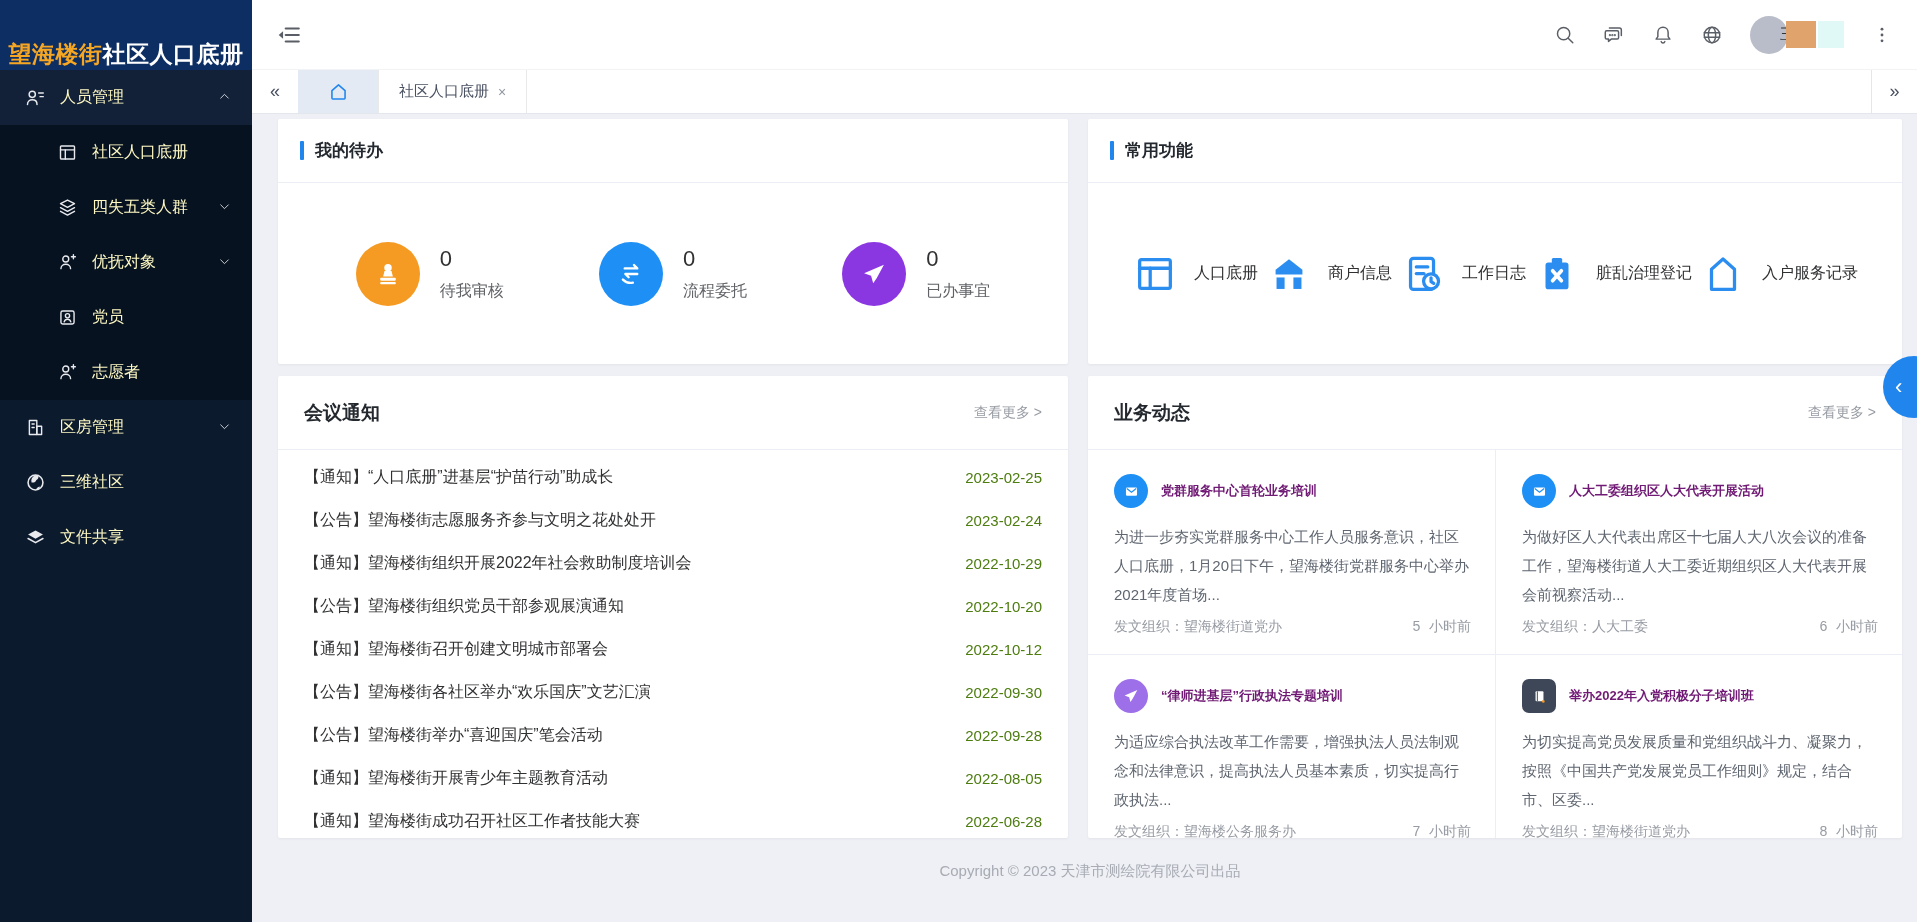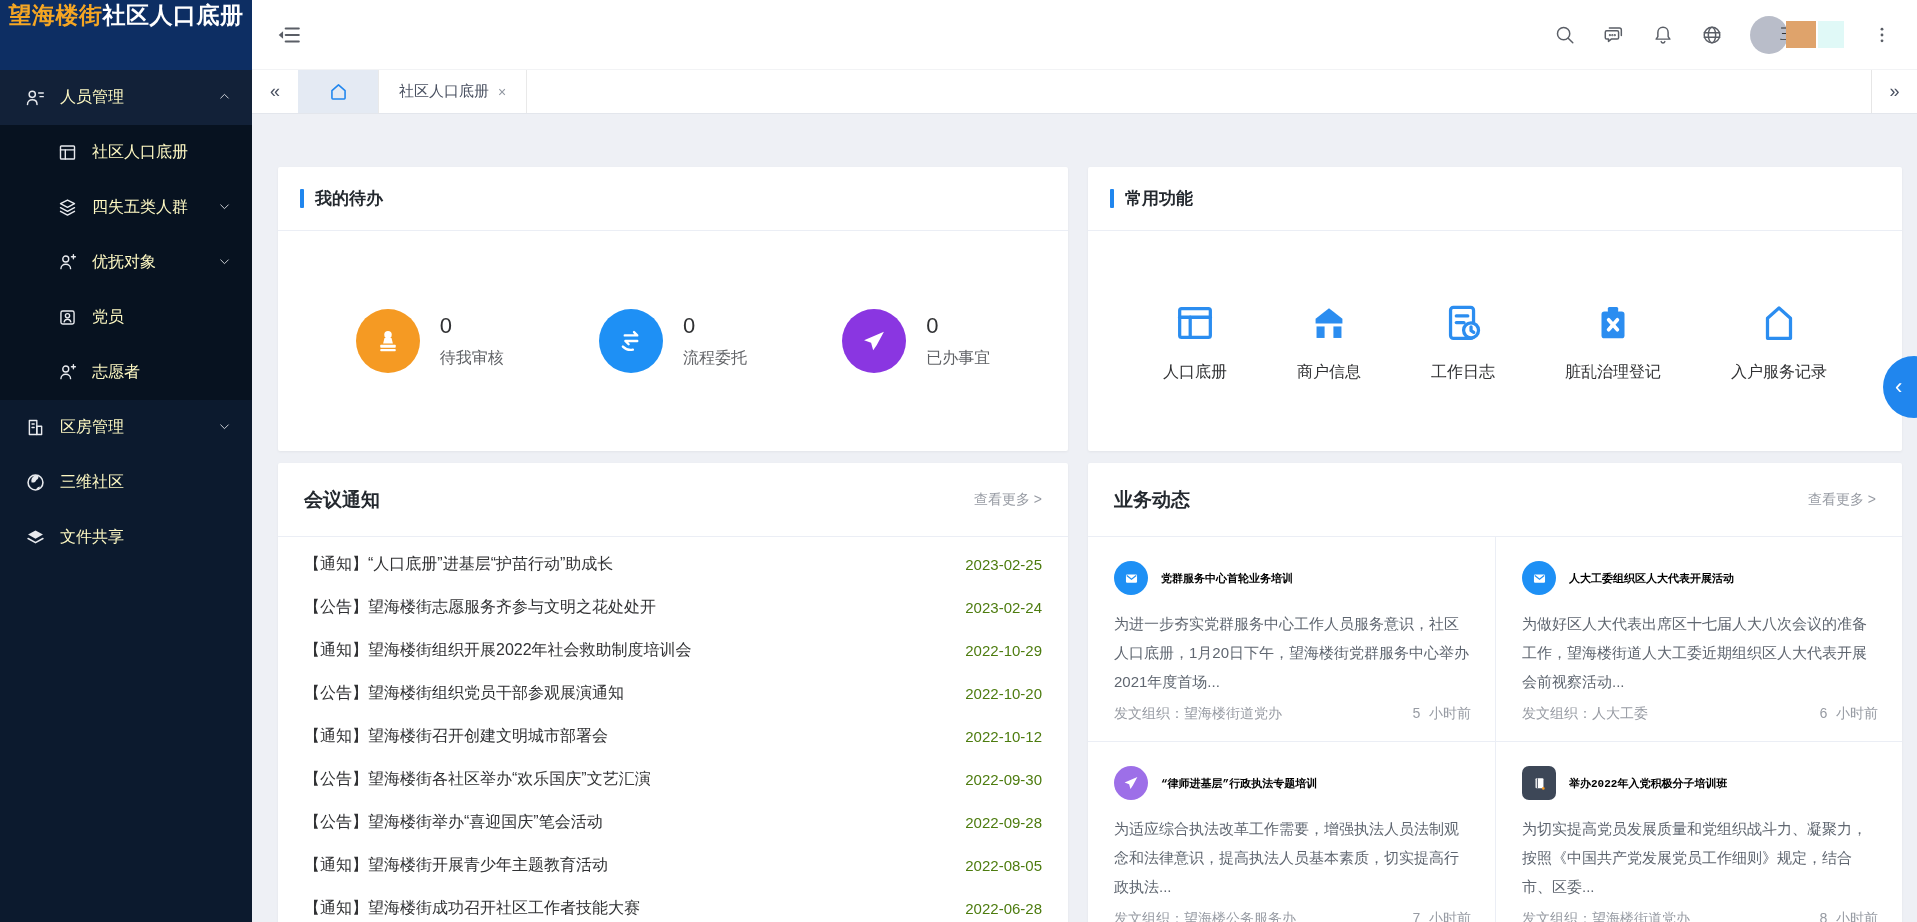--- a/index.html
+++ b/index.html
@@ -1,21 +1,21 @@
 <!DOCTYPE html>
 <html><head>
 <meta charset="utf-8">
 <style>
   * { margin:0; padding:0; box-sizing:border-box; }
   html,body { width:1917px; height:922px; overflow:hidden; }
   body { font-family:"Liberation Sans","DejaVu Sans",sans-serif; background:#eef0f5; position:relative; color:#303133; }
 
   
   .sidebar { position:absolute; left:0; top:0; bottom:0; width:252px; background:#0c1a2e; z-index:10; }
-  .logo { height:70px; background:#0d2e63; display:flex; align-items:flex-start; justify-content:center; font-size:23px; font-weight:bold; letter-spacing:.5px; }
+  .logo { height:70px; background:#0d2e63; display:flex; align-items:flex-end; justify-content:center; font-size:23px; font-weight:bold; letter-spacing:.5px; }
   .logo .hl { color:#f5a623; }
   .logo .rest { color:#ffffff; }
   .mi { height:55px; display:flex; align-items:center; padding:0 20px 0 24px; color:#fef9c3; font-size:16px; cursor:pointer; }
   .mi .micon { width:22px; height:22px; margin-right:14px; flex:0 0 22px; display:flex; align-items:center; justify-content:center; }
   .mi .lbl { flex:1; }
   .mi .chev { color:#9aa3b2; width:14px; }
   .mi.active-parent { background:#122138; }
   .submenu { background:#071220; }
   .submenu .mi { padding-left:56px; }
   svg.sic { stroke:#e8eaee; stroke-width:1.6; fill:none; stroke-linecap:round; stroke-linejoin:round; }
@@ -36,60 +36,60 @@
   .tabbar { position:absolute; left:252px; top:70px; right:0; height:44px; background:#fff; border-bottom:1px solid #e3e6ec; display:flex; align-items:stretch; }
   .tab-arrow { width:46px; display:flex; align-items:center; justify-content:center; font-size:18px; color:#495060; cursor:pointer; }
   .tab-arrow.right { margin-left:auto; border-left:1px solid #e6e6e6; }
   .tab-home { width:80px; background:#e4eaf3; display:flex; align-items:center; justify-content:center; cursor:pointer; }
   .tab-item { display:flex; align-items:center; gap:9px; padding:0 20px; background:#fff; border-left:1px solid #e9e9e9; border-right:1px solid #e9e9e9; font-size:15px; color:#495060; cursor:pointer; }
   .tab-close { color:#9096a0; font-size:14px; cursor:pointer; }
 
   
   .main { position:absolute; left:252px; top:114px; right:0; bottom:0; background:#eef0f5; padding:5px 15px 0 26px; overflow:hidden; }
   .row { display:flex; gap:20px; }
-  .row1 { height:284px;margin-top:48px; }
+  .row1 { height:245px; }
   .row2 { height:462px; margin-top:12px; }
   .col-l { flex:0 0 790px; }
   .col-r { flex:1; }
   .card { background:#fff; border-radius:2px; box-shadow:0 1px 3px rgba(0,0,0,.05); height:100%; display:flex; flex-direction:column; overflow:hidden; }
   .card-head { height:64px; flex:0 0 64px; display:flex; align-items:center; padding:0 22px; border-bottom:1px solid #ebeef5; }
   .tbar { width:4px; height:19px; background:#2086ee; margin-right:11px; border-radius:1px; }
   .card-title { font-size:17px; font-weight:bold; color:#24292f; }
   .card-head.big { height:74px; flex:0 0 74px; padding:0 26px; }
   .card-title.big { font-size:19px; }
   .more { margin-left:auto; font-size:14px; color:#979ba3; cursor:pointer; }
 
   
   .todo-body { flex:1; display:flex; align-items:center; justify-content:space-around; padding:0 30px; }
   .stat { display:flex; align-items:center; gap:20px; }
   .stat-ic { width:64px; height:64px; border-radius:50%; display:flex; align-items:center; justify-content:center; }
   .stat-txt .v { font-size:22px; color:#303133; margin-bottom:9px; }
   .stat-txt .l { font-size:16px; color:#606266; }
 
   
   .quick-body { flex:1; display:flex; align-items:center; justify-content:space-around; padding:0 40px; }
-  .qitem { display:flex; flex-direction:column; align-items:center; gap:16px; cursor:pointer; }
+  .qitem { display:flex; flex-direction:row; align-items:center; gap:16px; cursor:pointer; }
   .qlabel { font-size:16px; color:#303133; }
   svg.qic { stroke:#2b8df0; stroke-width:1.7; fill:none; stroke-linecap:round; stroke-linejoin:round; }
 
   
   .mlist { flex:1; padding:6px 26px 0 26px; }
   .mrow { height:43px; display:flex; align-items:center; justify-content:space-between; cursor:pointer; }
   .mrow .mt { font-size:16px; color:#303133; white-space:nowrap; overflow:hidden; text-overflow:ellipsis; padding-right:20px; }
   .mrow .md { font-size:15px; color:#4d7c0f; flex:0 0 auto; }
 
   
   .ngrid { flex:1; display:grid; grid-template-columns:1fr 1fr; grid-template-rows:1fr 1fr; }
   .ncell { padding:24px 24px 18px 26px; display:flex; flex-direction:column; }
   .ncell.bt { border-top:1px solid #ebeef5; }
   .ncell.bl { border-left:1px solid #ebeef5; }
   .nhead { display:flex; align-items:center; gap:13px; }
   .nic { width:34px; height:34px; border-radius:50%; flex:0 0 34px; display:flex; align-items:center; justify-content:center; }
   .nic.square { border-radius:7px; }
-  .ntitle { font-size:11px; font-weight:bold; color:#000000; white-space:nowrap; overflow:hidden; text-overflow:ellipsis;font-family:Liberation Mono, monospace; }
+  .ntitle { font-size:13px; font-weight:bold; color:#701a75; white-space:nowrap; overflow:hidden; text-overflow:ellipsis; }
   .nbody { margin-top:15px; font-size:15px; color:#5f6670; line-height:1.92; flex:1; overflow:hidden; }
   .nfoot { display:flex; justify-content:space-between; font-size:14px; color:#979ba3; margin-top:8px;font-family:Liberation Mono, monospace; }
 
   .copyright { margin-top:24px; text-align:center; font-size:15px; color:#a8abb3; }
 
   .fab { position:absolute; right:-28px; top:242px; width:62px; height:62px; border-radius:50%; background:#2086ee; color:#fff; display:flex; align-items:center; z-index:6; cursor:pointer; }
   .fab span { font-size:22px; margin-left:12px; }
 </style>
 </head>
 <body>

